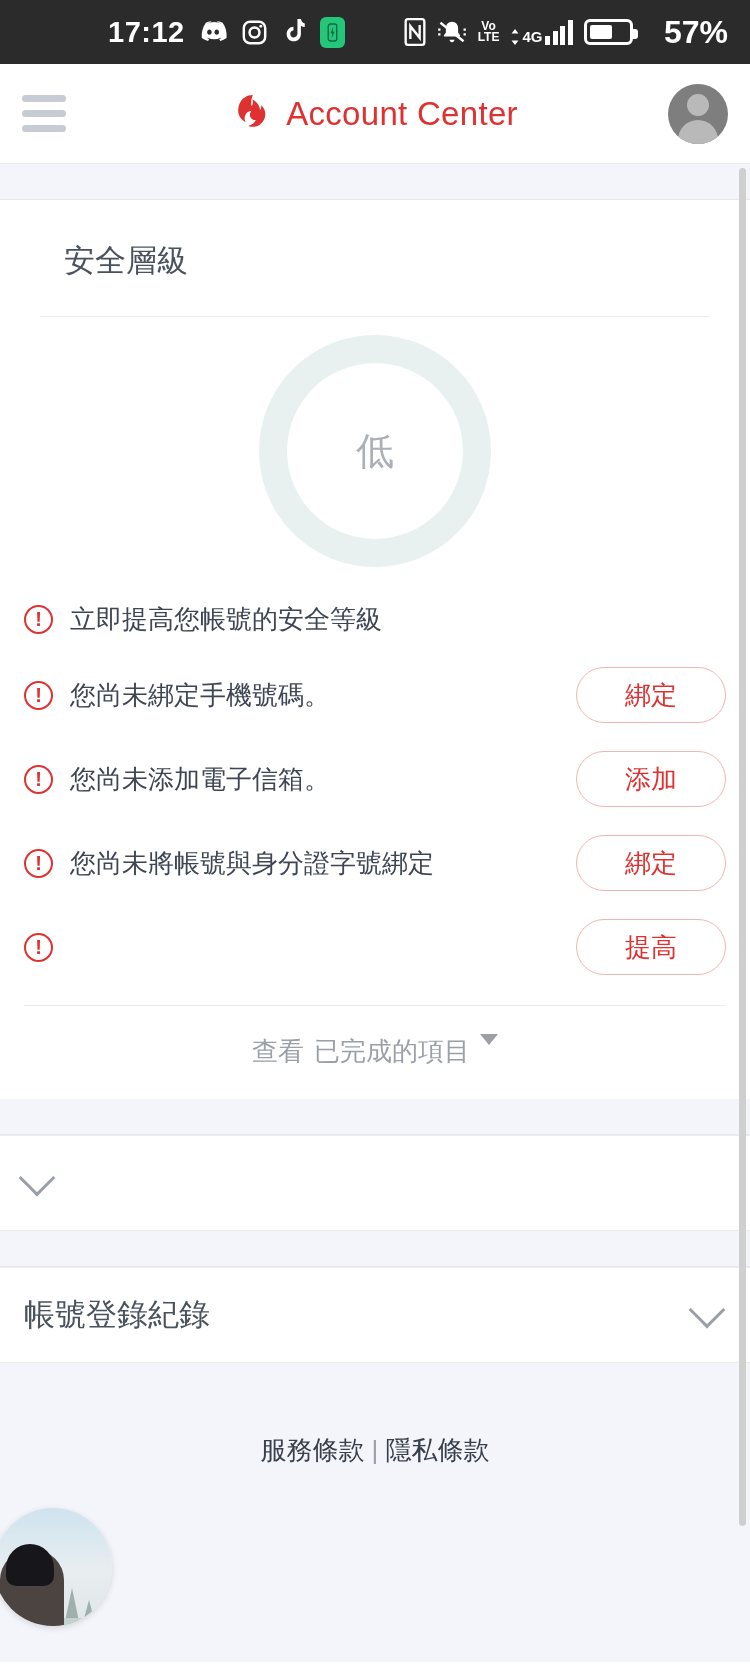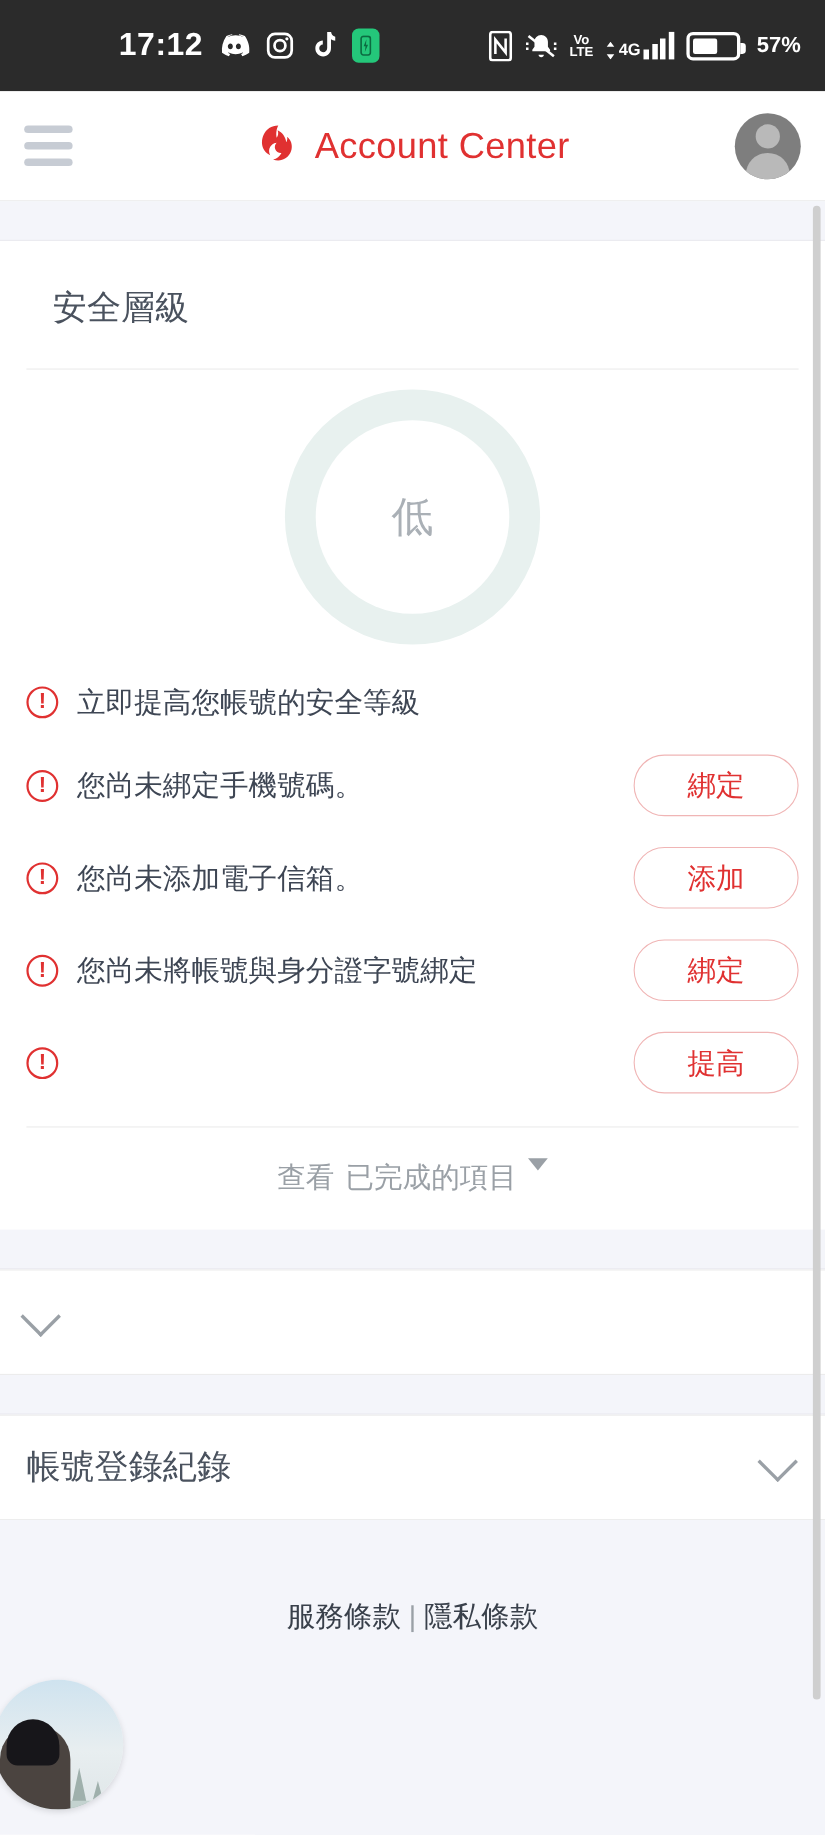--- a/index.html
+++ b/index.html
@@ -6,21 +6,21 @@
   html,body { width:750px; height:1668px; }
   body {
     font-family:"Liberation Sans","DejaVu Sans",sans-serif;
     background:#ffffff;
     overflow:hidden;
     position:relative;
   }
 
   
   .statusbar{
-    height:83px; background:#2b2b2b; color:#fff;
+    height:64px; background:#2b2b2b; color:#fff;
     display:flex; align-items:center; justify-content:center;
     position:relative;
   }
   .sb-left{ display:flex; align-items:center; gap:13px; position:absolute; left:108px; }
   .sb-time{ font-size:29px; font-weight:600; letter-spacing:.5px; }
   .sb-right{ display:flex; align-items:center; gap:11px; position:absolute; right:22px; }
   .ico{ display:inline-flex; align-items:center; justify-content:center; }
   .batt-green{
     width:25px;height:31px;background:#24c77a;border-radius:6px;
     display:flex;align-items:center;justify-content:center;
@@ -36,21 +36,21 @@
   .bars i:nth-child(4){height:25px;}
   .battshell{
     width:49px;height:26px;border:3px solid #fff;border-radius:6px;position:relative;
     display:flex;align-items:center;
   }
   .battshell::after{
     content:"";position:absolute;right:-8px;top:7px;width:5px;height:10px;
     background:#fff;border-radius:0 3px 3px 0;
   }
   .battfill{ height:14px; width:22px; background:#fff; margin-left:3px; border-radius:2px;}
-  .sb-pct{ font-size:20px; font-weight:600; margin-left:4px;}
+  .sb-pct{ font-size:32px; font-weight:600; margin-left:20px;}
 
   
   .appbar{
     height:100px; background:#fff; display:flex; align-items:center;
     position:relative; border-bottom:1px solid #ececec;
   }
   .hamburger{ position:absolute; left:22px; display:flex; flex-direction:column; gap:8px; cursor:pointer;}
   .hamburger span{ width:44px;height:7px;background:#c7ccd4;border-radius:4px;display:block;}
   .brand{
     position:absolute;left:0;right:0;display:flex;align-items:center;justify-content:center;gap:12px;
@@ -65,21 +65,21 @@
 
   
   .page{ position:relative; height:1498px; background:#f4f5fa; overflow:hidden;}
   .gap{ height:36px; background:#f4f5fa; border-bottom:1px solid #e8e8ee;}
   .card{ background:#fff; }
 
   .card-title{
     font-size:31px;color:#4a525e;padding:40px 24px 34px 24px;
     border-bottom:1px solid #ececec; margin:0 0 0 0;
   }
-  .title-wrap{ padding:0 0px;font-family:Liberation Serif, serif; }
+  .title-wrap{ padding:0 16px;font-family:Liberation Serif, serif; }
   .title-inner{ margin:0 24px; }
 
   
   .gauge-wrap{ display:flex;justify-content:center;align-items:center;height:268px;}
   .gauge{
     width:232px;height:232px;border-radius:50%;
     background:#e8f1ef;
     display:flex;align-items:center;justify-content:center;
   }
   .gauge-hole{

